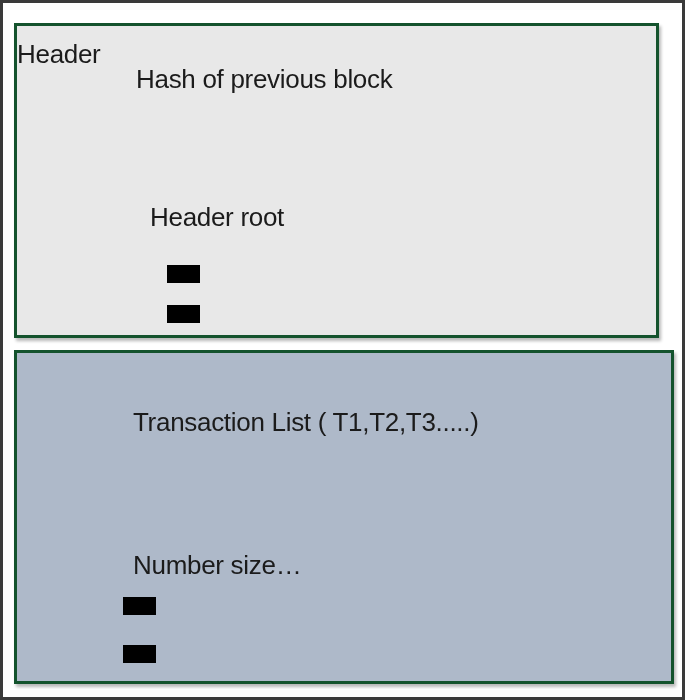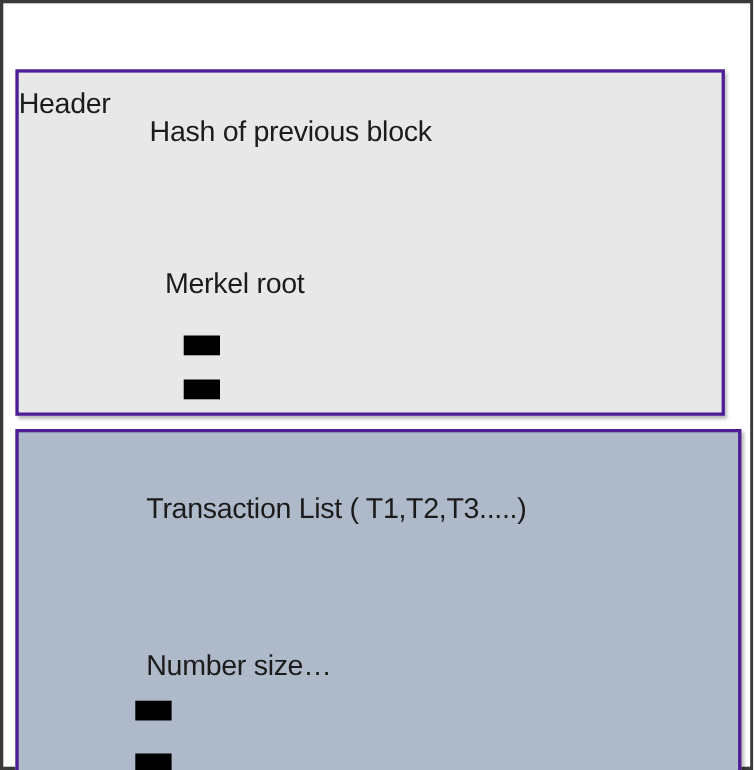--- a/index.html
+++ b/index.html
@@ -17,23 +17,22 @@
   }
   .outer-frame {
     position: absolute;
     inset: 0;
     border: 3px solid #3a3a3a;
     box-sizing: border-box;
   }
   .box {
     position: absolute;
     box-sizing: border-box;
-    border: 3px solid #4c1d95;
+    border: 3px solid #14532d;
     box-shadow: 2px 3px 3px rgba(0,0,0,0.28);
-    margin-top: 40px;
   }
   #header-box {
     left: 14px;
     top: 23px;
     width: 645px;
     height: 315px;
     background: #e8e8e8;
   }
   #body-box {
     left: 14px;
@@ -73,21 +72,21 @@
 </head>
 <body>
 
 <div id="canvas">
 
   <div class="outer-frame"></div>
 
   <div class="box" id="header-box">
     <div class="txt" id="header-label">Header</div>
     <div class="txt" id="header-item-0">Hash of previous block</div>
-    <div class="txt" id="header-item-2">Merkel root</div>
+    <div class="txt" id="header-item-2">Header root</div>
     <div class="dash" id="header-dash-0"></div>
     <div class="dash" id="header-dash-1"></div>
   </div>
 
   <div class="box" id="body-box">
     <div class="txt" id="body-item-0">Transaction List ( T1,T2,T3.....)</div>
     <div class="txt" id="body-item-2">Number size…</div>
     <div class="dash" id="body-dash-0"></div>
     <div class="dash" id="body-dash-1"></div>
   </div>

